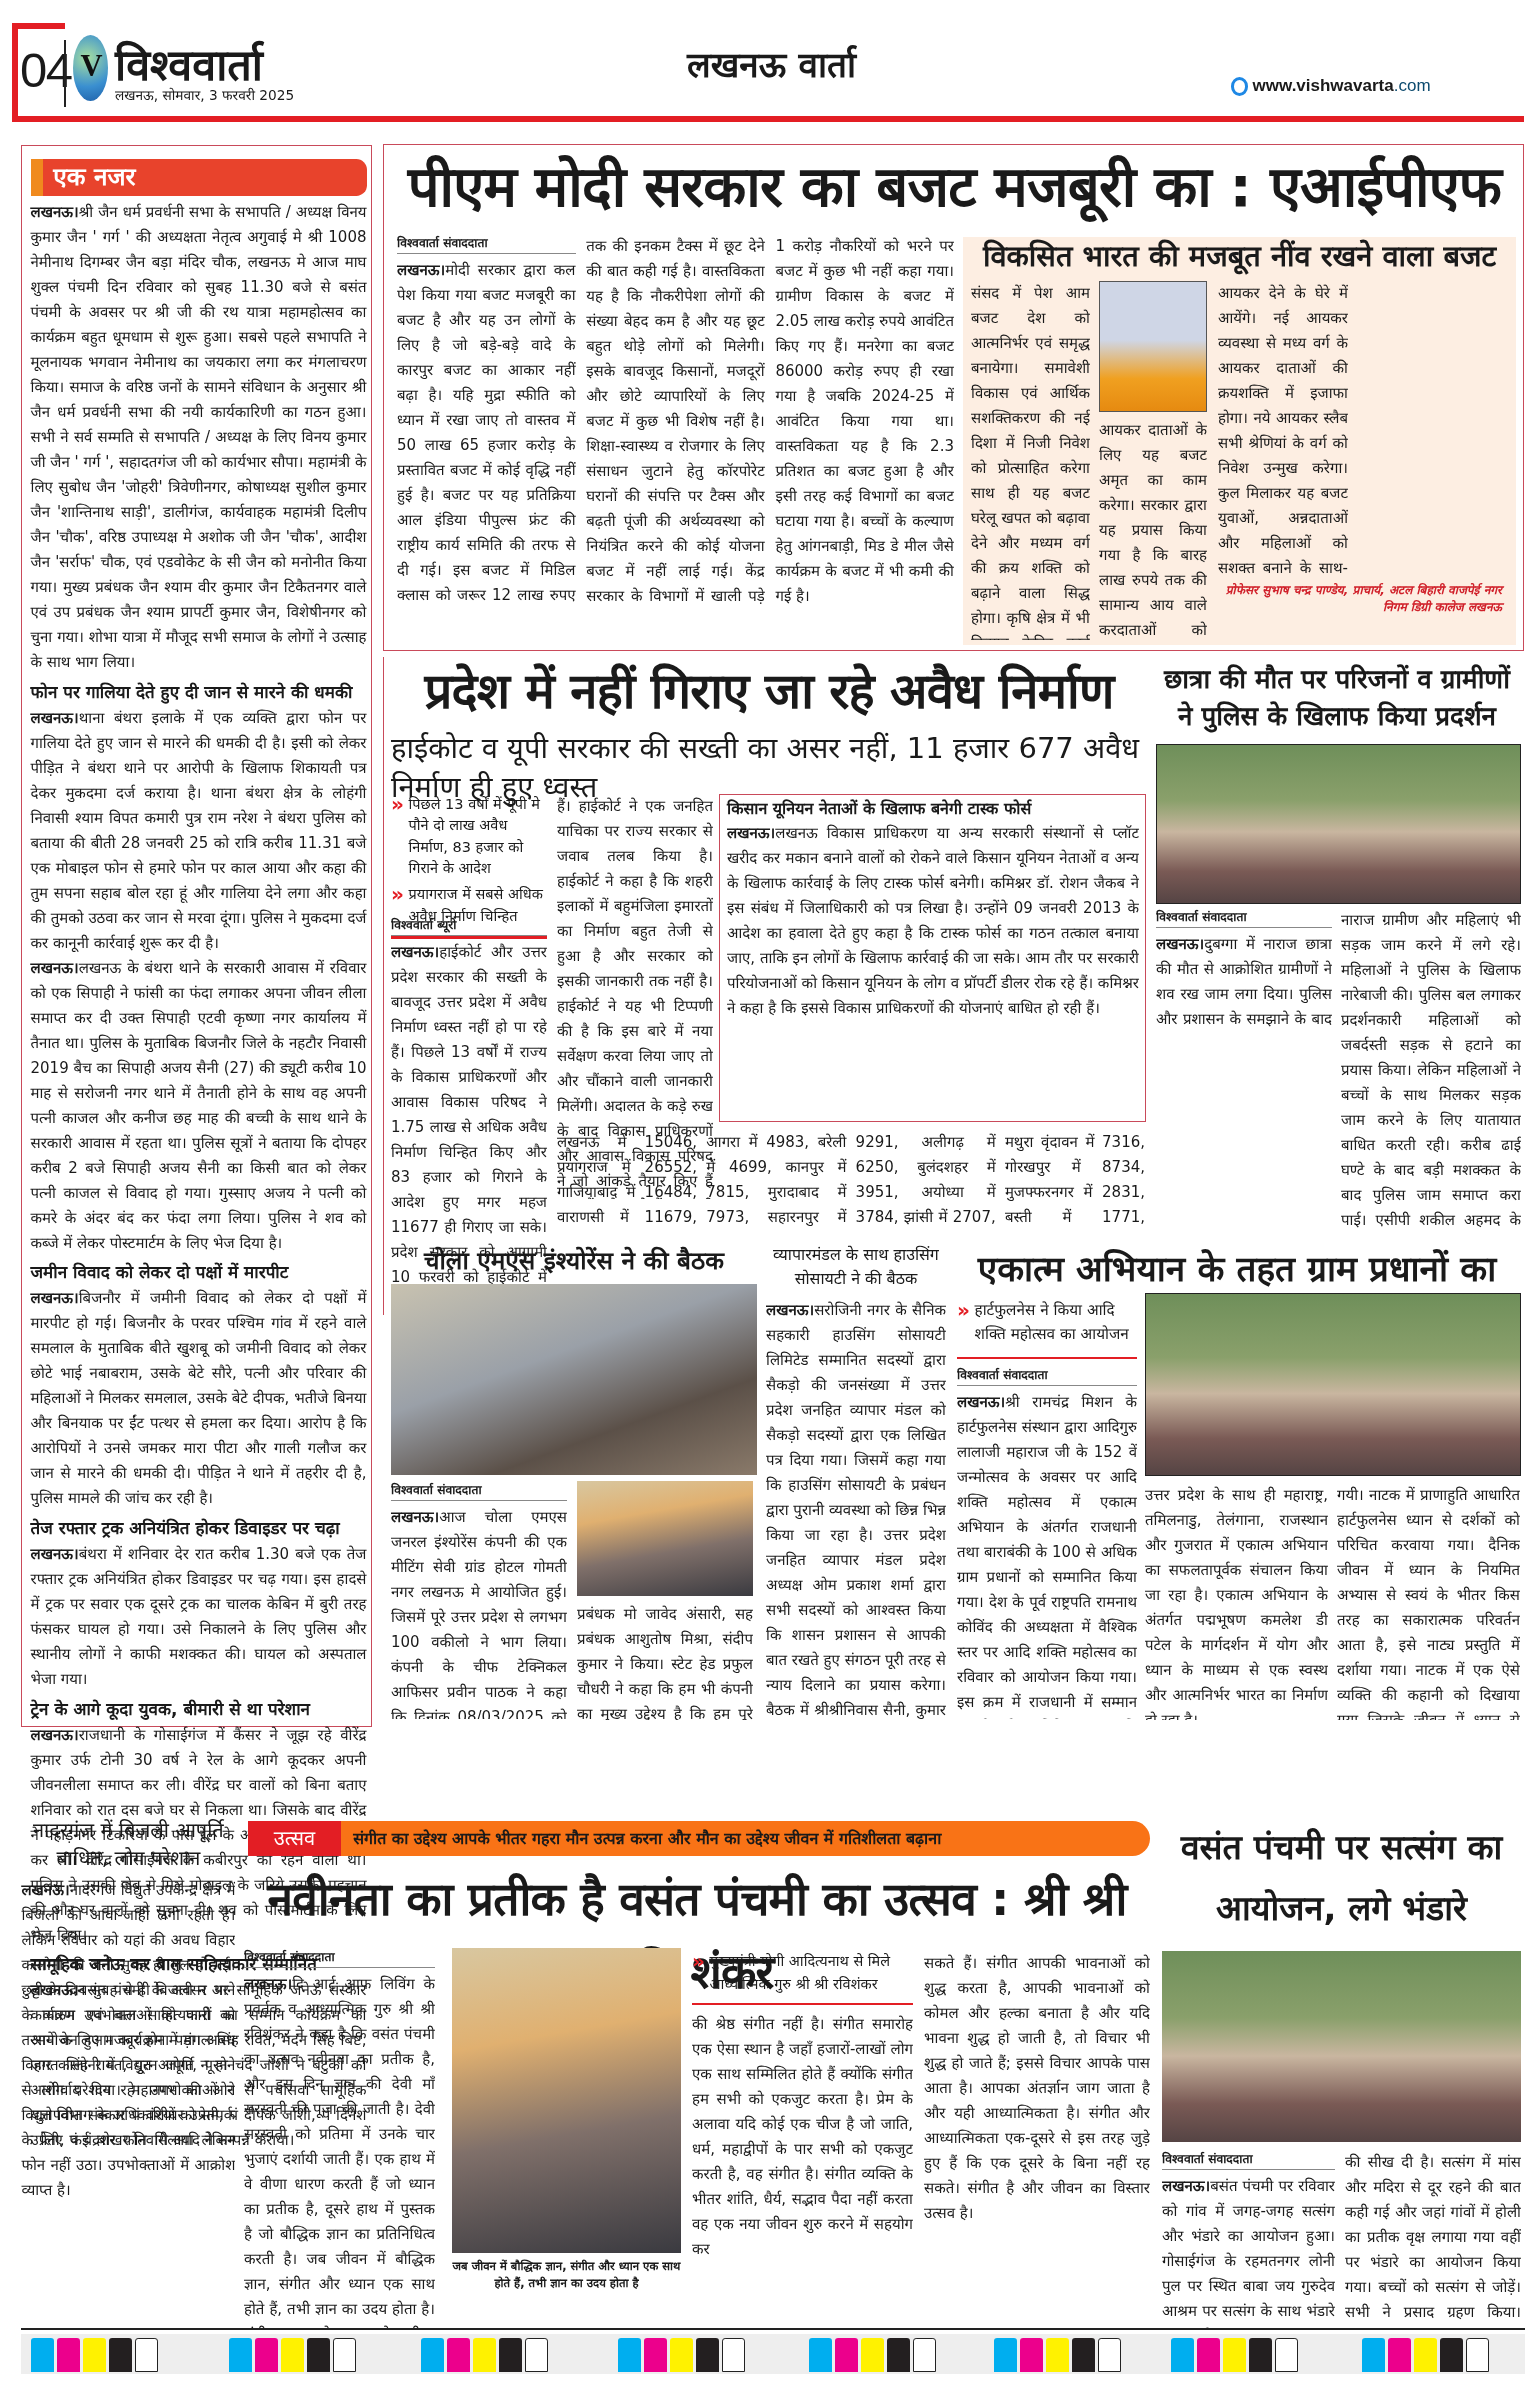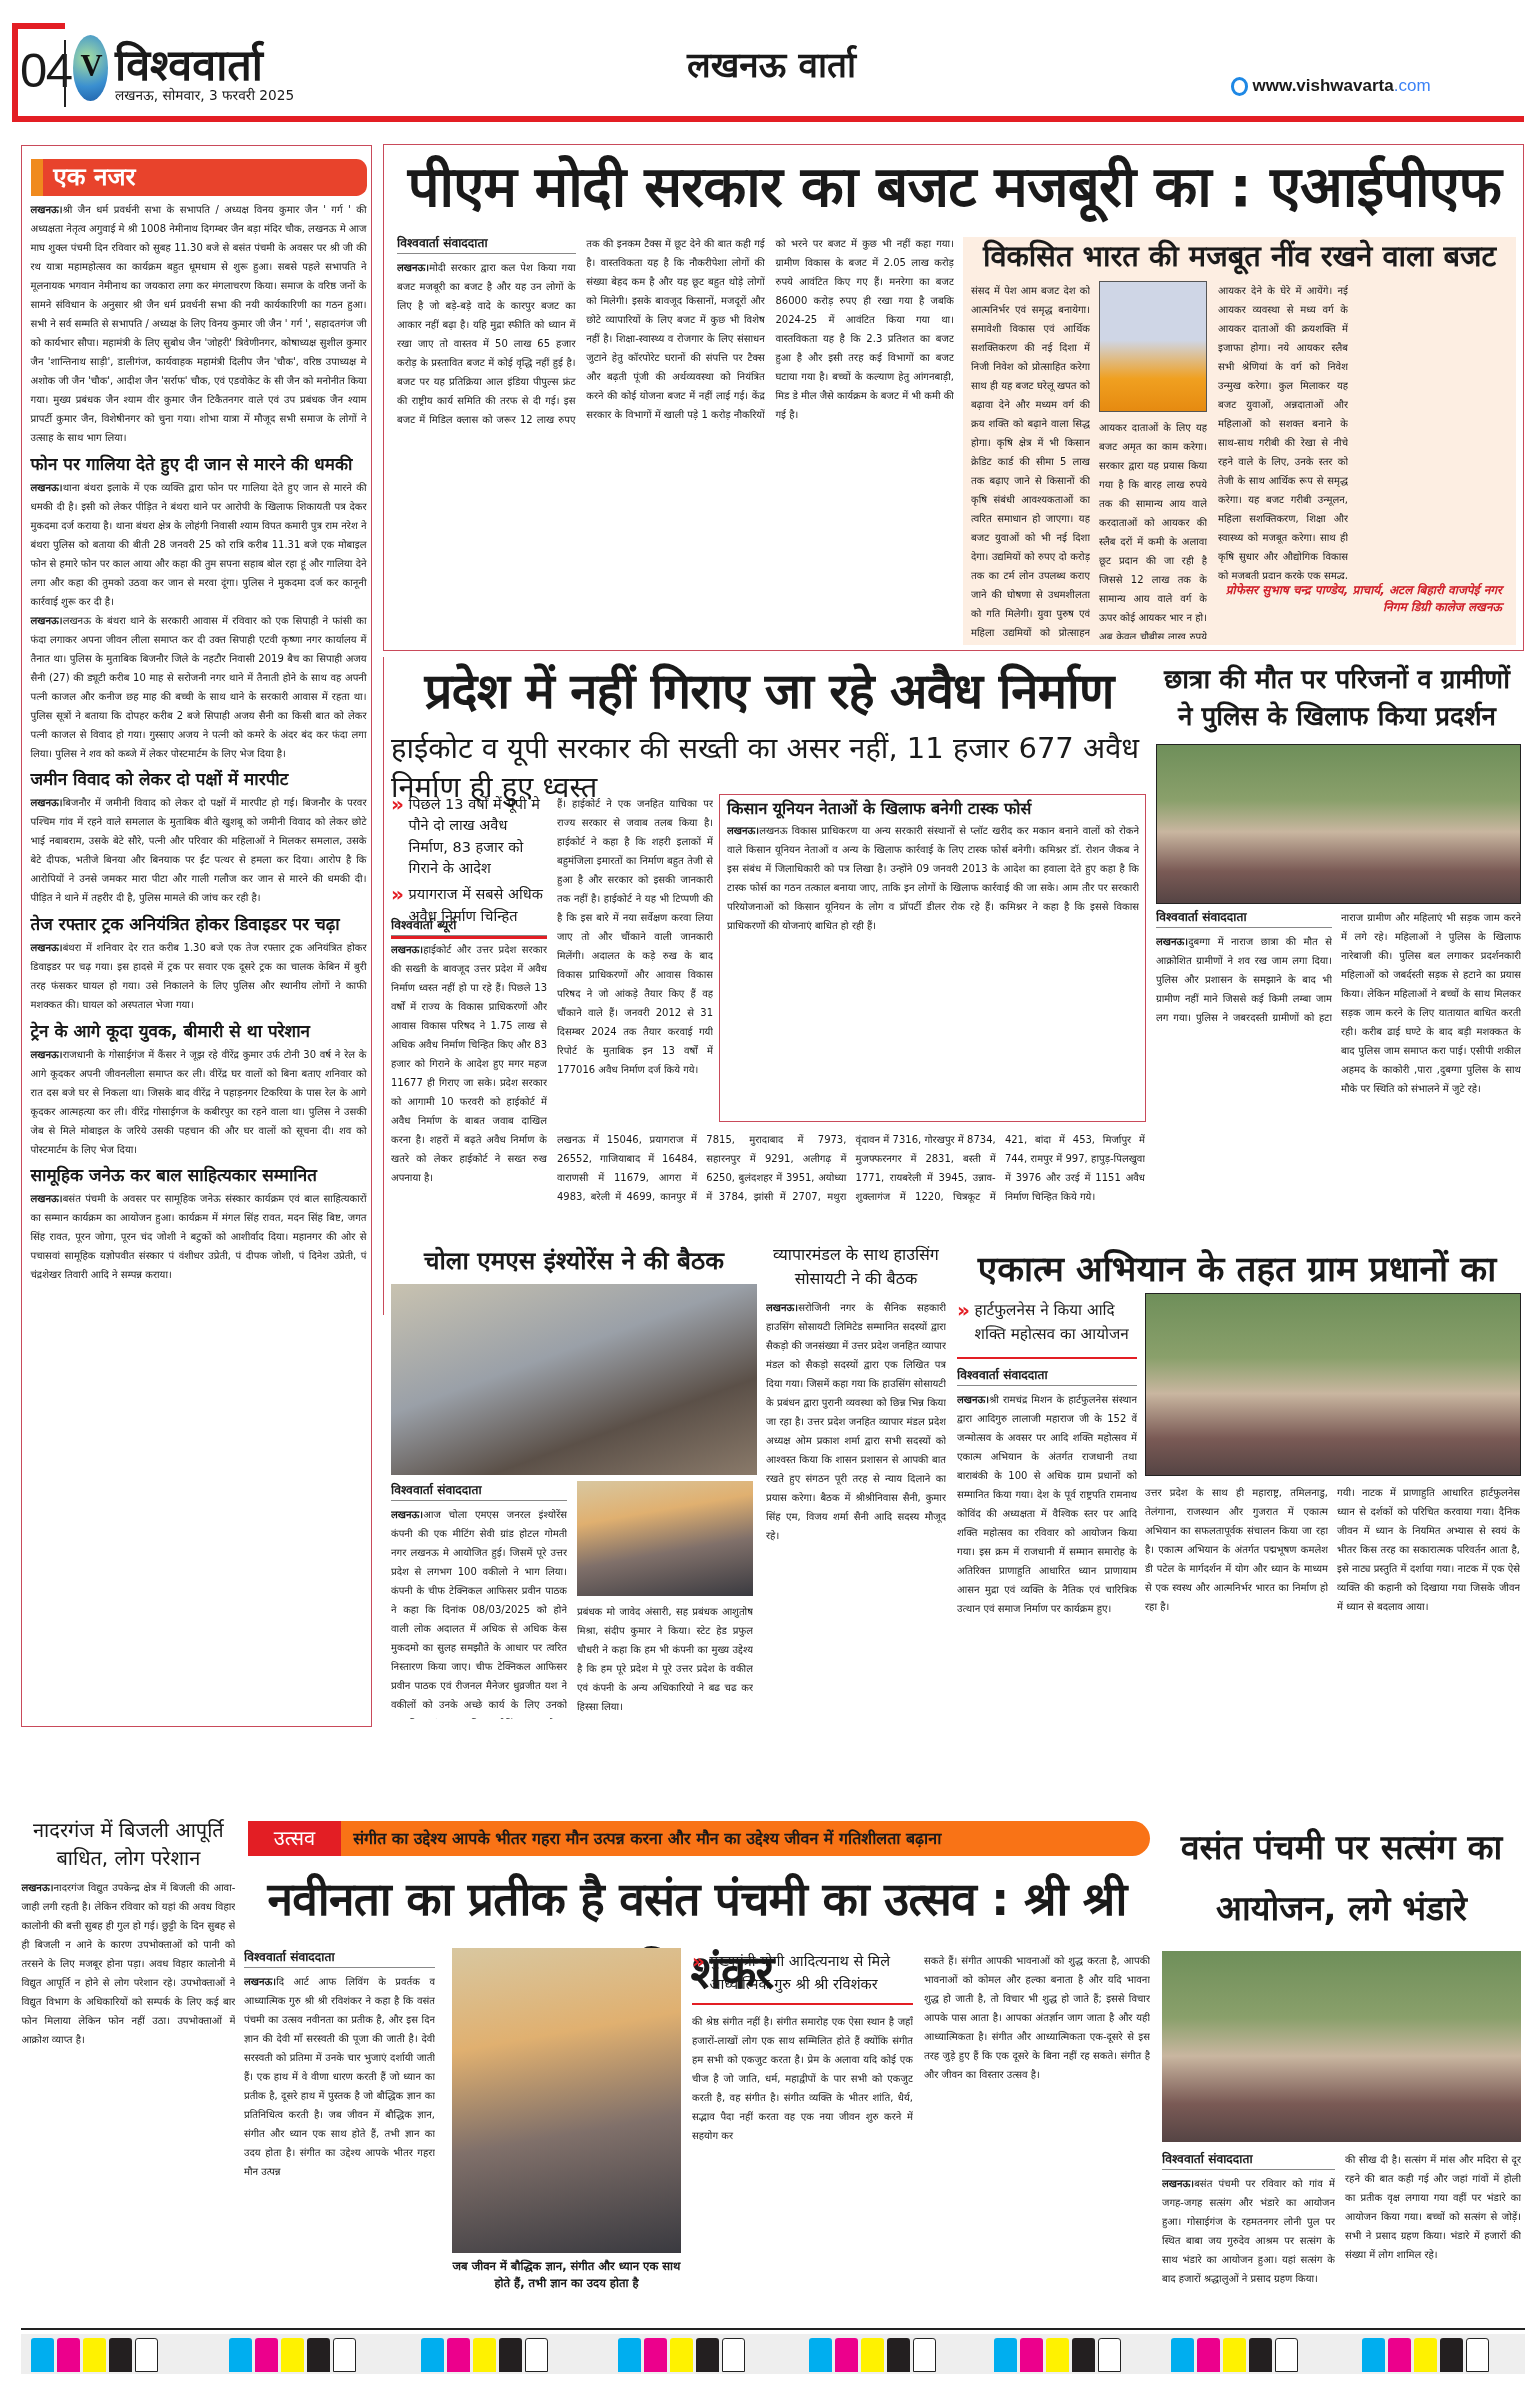--- a/index.html
+++ b/index.html
@@ -11,22 +11,22 @@
   .mast-red-bottom { left: 12.2px; top: 116px; width: 1512px; height: 6.1px; background: #e31e24; }
   .page-no { left: 20px; top: 42px; font-size: 49px; font-family: "Liberation Sans", sans-serif; font-weight: 400; letter-spacing: -1.5px; }
   .mast-vline { left: 64px; top: 40px; width: 1.5px; height: 67px; background: #222; }
   .logo { left: 73px; top: 35px; width: 35px; height: 66px; border-radius: 50%; background: radial-gradient(circle at 40% 35%, #a8e0a0, #3a8fd0 60%, #1d5fa8); }
   .logo span { position:absolute; left: 7.6px; top: 13.7px; font-size: 30.5px; font-weight: bold; color: #111; font-family: "Liberation Serif", serif; }
   .brand { left: 115px; top: 34px; font-size: 43px; font-weight: bold; }
   .dateline { left: 115px; top: 85px; font-size: 13.7px; }
   .section-title { left: 687px; top: 40px; font-size: 35px; font-weight: bold; }
   .site { left: 1231px; top: 76px; font-size: 17px; font-weight: bold; font-family: "Liberation Sans", sans-serif; }
   .site .ie { display:inline-block; width: 17px; height: 18.3px; border-radius: 50%; border: 3.1px solid #1e88e5; margin-right: 4.6px; vertical-align: middle; position: relative; }
-  .site .com { color: #3b82f6; font-weight: normal; }
-  .col-text { font-size: 10px; line-height: 19px; text-align: justify; }
+  .site .com { color: #0c4a6e; font-weight: normal; }
+  .col-text { font-size: 15px; line-height: 25px; text-align: justify; }
   .col-text b { font-weight: bold; }
   .byline { font-weight: bold; font-size: 12.2px; border-bottom: 1.5px solid #888; padding-bottom: 2.3px; margin-bottom: 3.8px; }
   h1.big { font-weight: bold; letter-spacing: -0.8px; }
   .photo { background: linear-gradient(135deg, #7c8a6a, #b9a58a 40%, #5d6b7c); }
   .photo.blue { background: linear-gradient(160deg, #c8c2b0, #9aa0a8 40%, #5b5048 70%, #8a7a6a); }
   .photo.crowd { background: linear-gradient(180deg, #6f8f5a 0%, #8aa06b 35%, #c9b6a0 55%, #7a5a55 80%, #554444); }
   .photo.pink { background: linear-gradient(170deg, #d8c7a0, #e0b070 30%, #80706a 60%, #3a3a40); }
   .photo.portrait { background: linear-gradient(180deg, #cfd6e6 0%, #cfd6e6 45%, #f0a020 75%, #e68a10); }
   .red-bullet { color: #e31e24; font-weight: bold; font-size: 20px; }
   .ek-nazar { left: 30.5px; top: 159px; width: 336px; height: 37px; background: #e8432c; border-radius: 0 10.7px 10.7px 0; border-left: 12.2px solid #f08a1e; color: #fff; font-weight: bold; font-size: 24.4px; padding-left: 10.7px; line-height: 35px; }

